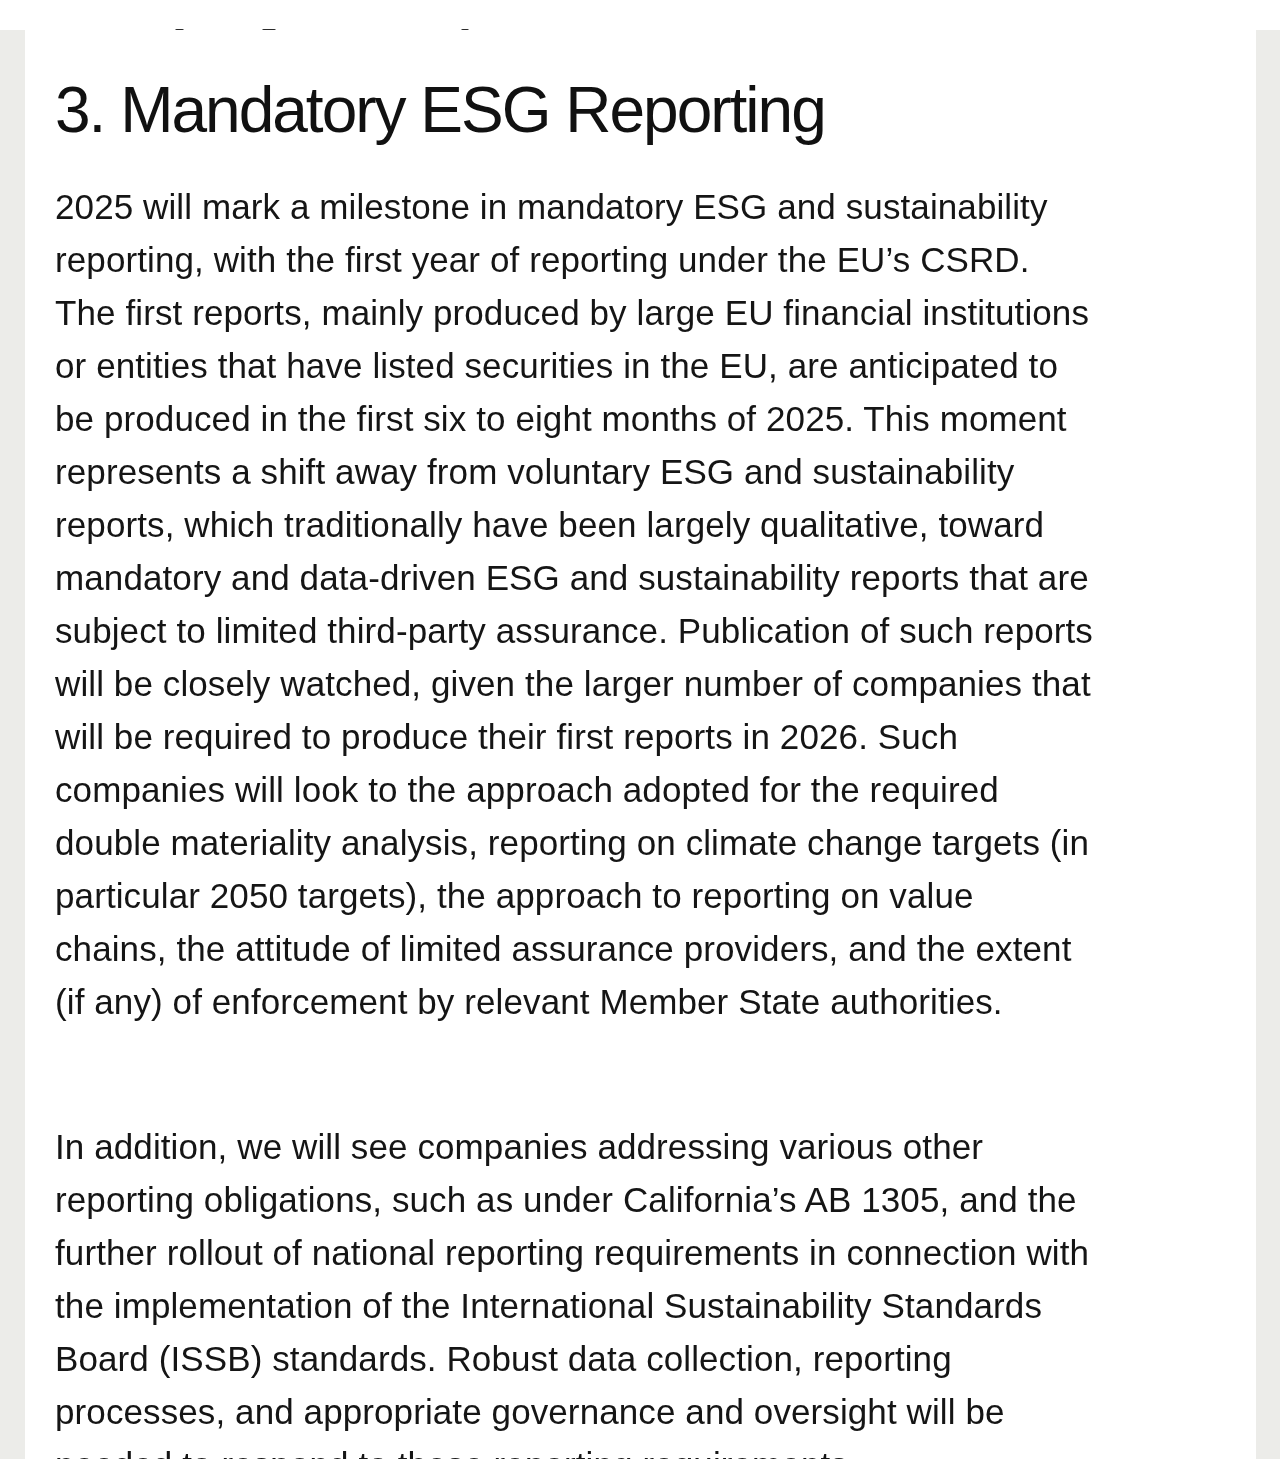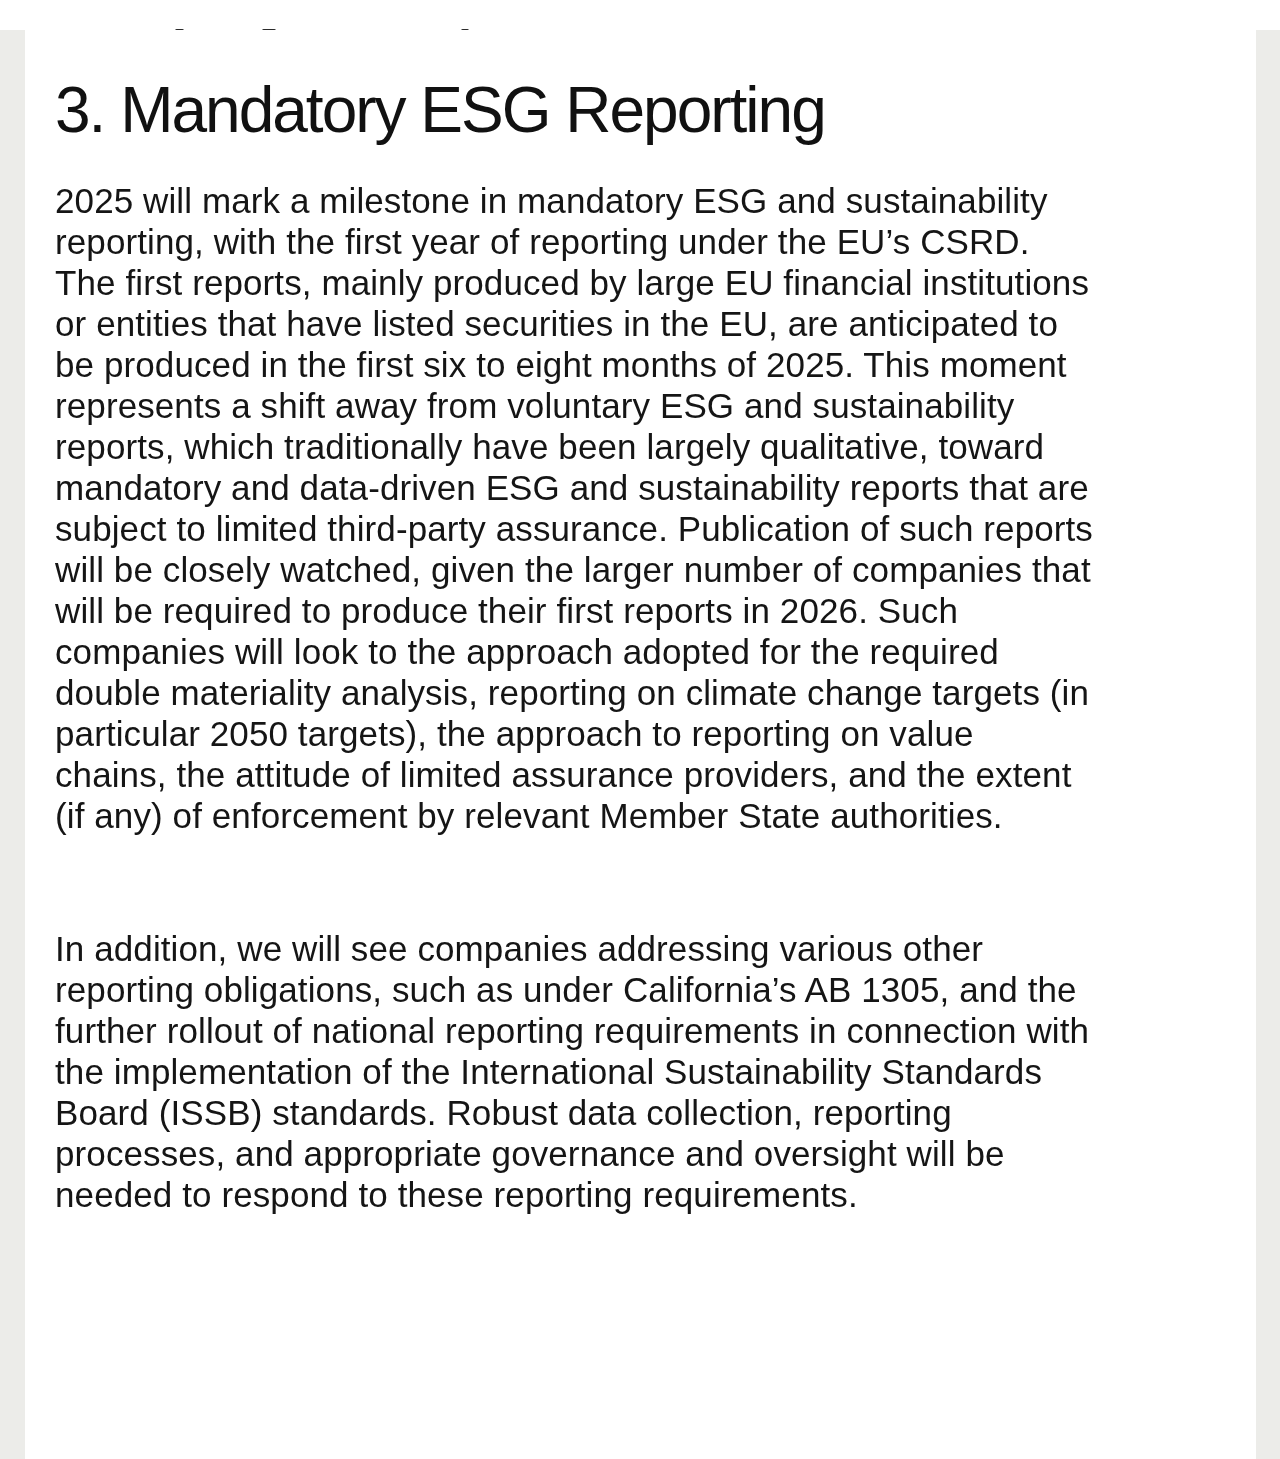--- a/index.html
+++ b/index.html
@@ -60,21 +60,21 @@
     font-weight: 400;
     font-size: 64px;
     line-height: 76px;
     letter-spacing: -2px;
     color: #111111;
   }
   p.body-para {
     white-space: pre-line;      
     margin: 32px 0 0 0;
     font-size: 35px;
-    line-height: 41px;
+    line-height: 53px;
     letter-spacing: 0.1px;
     color: #151515;
   }
   p.body-para + p.body-para {
     margin-top: 92px;
   }
 </style>
 </head>
 <body>
 

